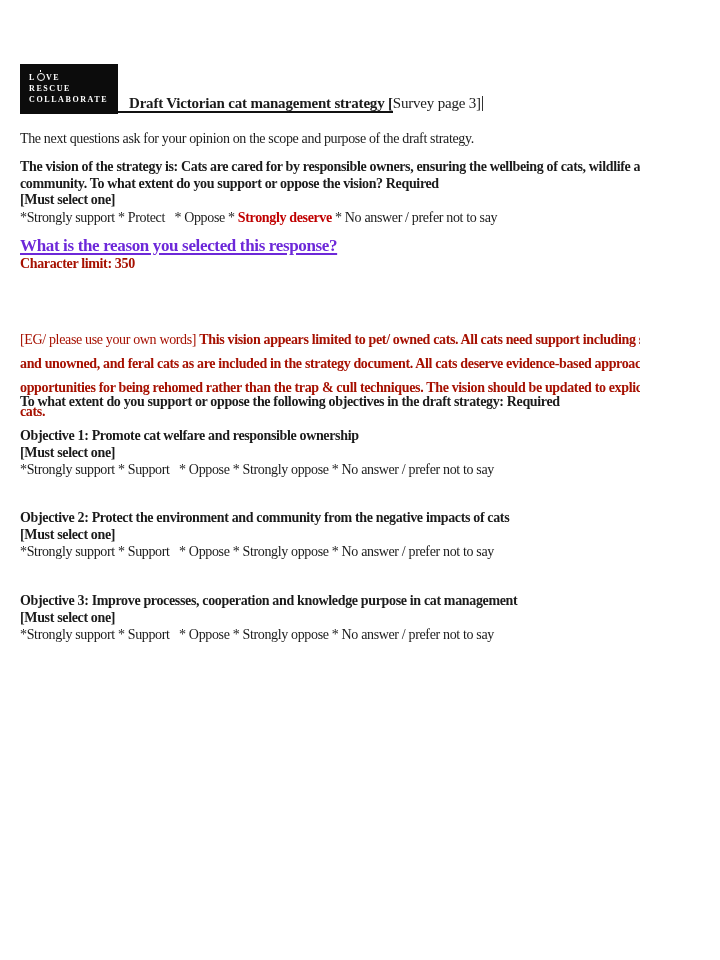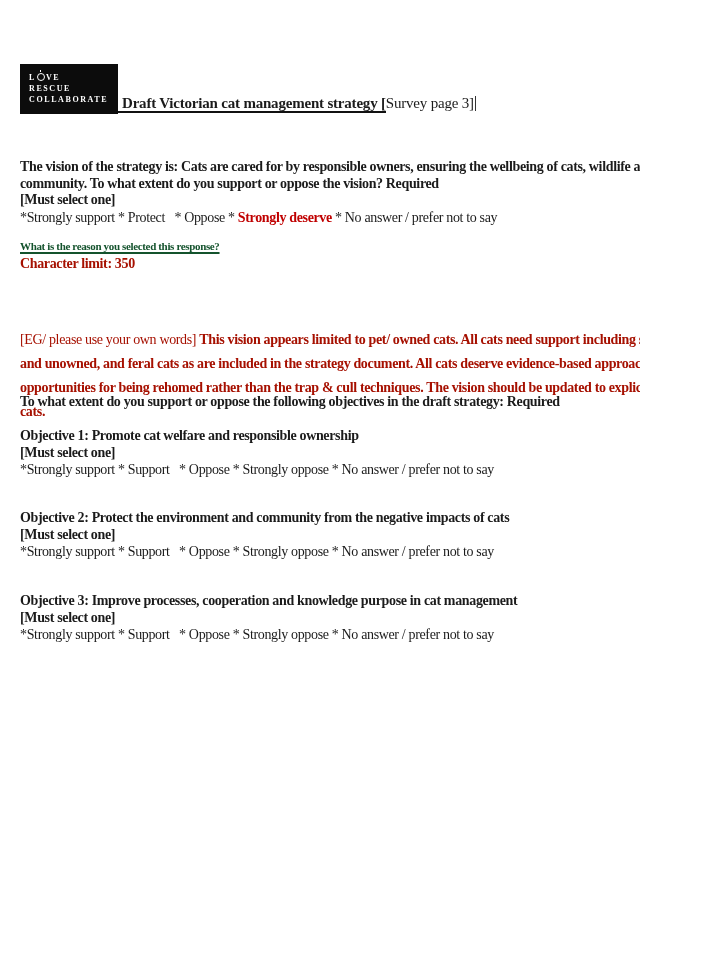--- a/index.html
+++ b/index.html
@@ -30,41 +30,41 @@
     content:"";position:absolute;left:2px;top:-4px;width:1.5px;height:2.5px;background:#fff;
   }
   
   .title-line{
     left:118px;top:95px;width:590px;
     font-size:15px;letter-spacing:-0.2px;white-space:nowrap;
   }
   .title-underlined{
     font-weight:bold;
     border-bottom:2px solid #111;
-    padding-left:4px;
+    padding-left:11px;
   }
   .title-rest{font-weight:normal;}
   .caret{
     display:inline-block;width:0;height:15px;
     border-left:1.5px solid #333;
     margin-left:1px;vertical-align:-3px;
   }
   
   .txt{
     left:20px;width:692px;
     font-size:14px;letter-spacing:-0.35px;line-height:16px;
   }
   .bold{font-weight:bold;}
   .prewrap{white-space:pre-wrap;}
   .intro{top:131px;}
   .vision{top:159px;line-height:16.5px;}
   .vision .options{margin-top:1px;}
   .red-bright{color:#c00000;font-weight:bold;}
   .reason-heading{
-    top:238px;color:#14532d;font-weight:bold;font-size:11px;
+    top:238px;color:#6d28d9;font-weight:bold;font-size:17px;
     text-decoration:underline;text-underline-offset:2px;text-decoration-thickness:1.5px;
   }
   .char-limit{top:256px;color:#a61000;font-weight:bold;}
   .answer{top:304px;color:#a61000;line-height:24px;margin-top:24px;}
   .answer .prefix{font-weight:normal;}
   .answer .main{font-weight:bold;}
   .objectives-intro{top:394px;font-weight:bold;}
   .objective{line-height:17px;}
   .obj-title{font-weight:bold;}
   .obj-must{font-weight:bold;}
@@ -80,20 +80,21 @@
   <div class="abs logo">
     <div><span>L</span><span class="o-icon"></span><span>VE</span></div>
     <div>RESCUE</div>
     <div>COLLABORATE</div>
   </div>
 
   <div class="abs title-line">
     <span class="title-underlined">Draft Victorian cat management strategy [</span><span class="title-rest">Survey page 3]</span><span class="caret"></span>
   </div>
 
+  <div class="abs txt intro">The next questions ask for your opinion on the scope and purpose of the draft strategy.</div>
 
   <div class="abs txt vision">
     <div class="bold">The vision of the strategy is: Cats are cared for by responsible owners, ensuring the wellbeing of cats, wildlife and the community. To what extent do you support or oppose the vision? Required</div>
     <div class="bold">[Must select one]</div>
     <div class="options">
       <span class="prewrap">*Strongly support * Protect   * Oppose * </span><span class="red-bright prewrap">Strongly deserve</span><span class="prewrap"> * No answer / prefer not to say</span>
     </div>
   </div>
 
   <div class="abs txt reason-heading">What is the reason you selected this response?</div>

